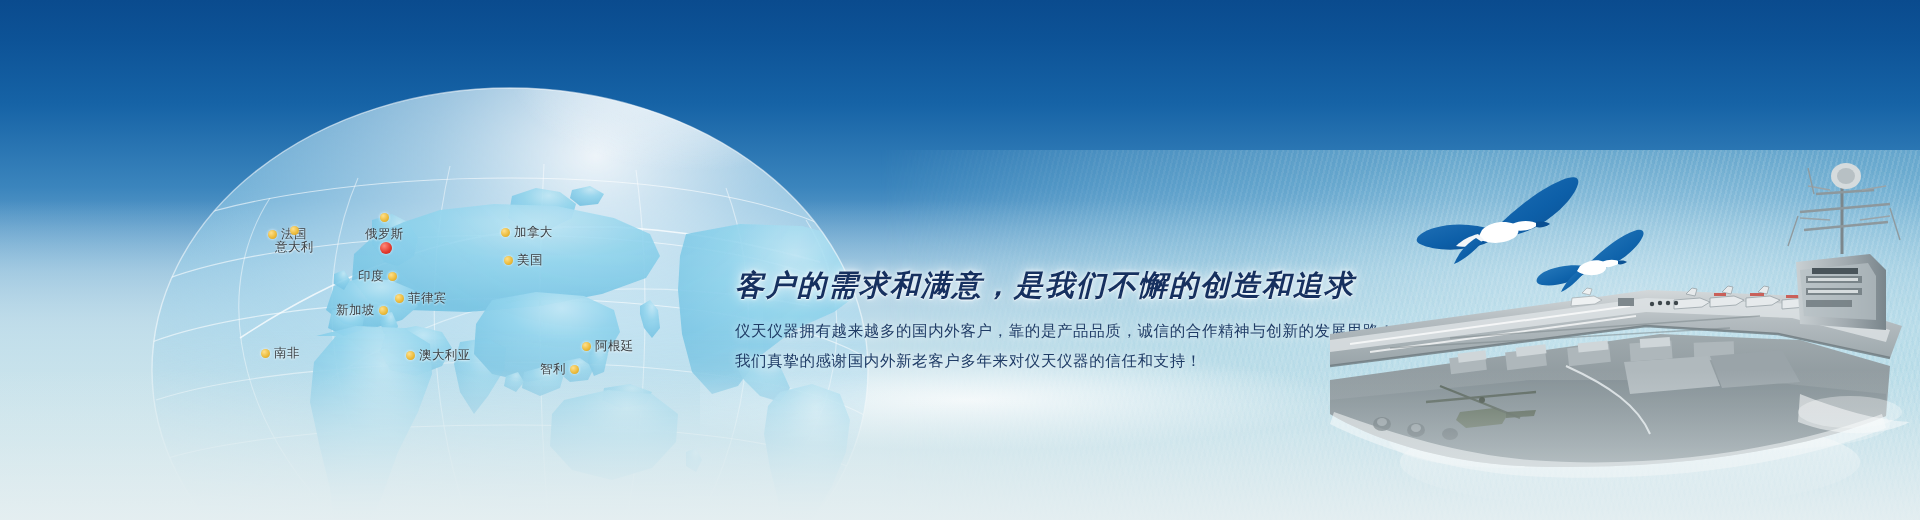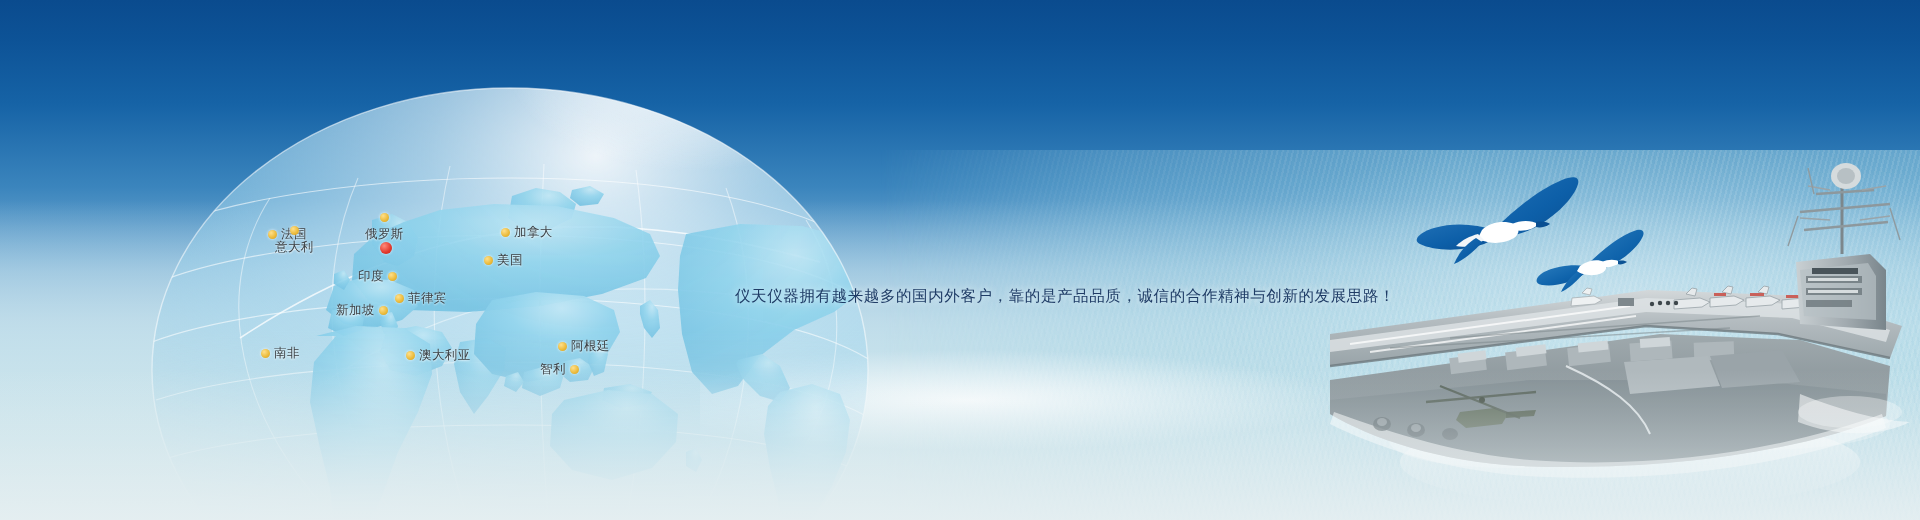--- a/index.html
+++ b/index.html
@@ -240,39 +240,41 @@
         <span>南非</span>
       </div>
       <div class="pin" style="left: 406px; top: 347px;">
         <span class="dot"></span>
         <span>澳大利亚</span>
       </div>
       <div class="pin" style="left: 501px; top: 224px;">
         <span class="dot"></span>
         <span>加拿大</span>
       </div>
-      <div class="pin" style="left: 484px; top: 252px;">
+      <div class="pin" style="left: 504px; top: 252px;">
         <span class="dot"></span>
         <span>美国</span>
       </div>
       <div class="pin left-label" style="left: 540px; top: 361px;">
         <span class="dot"></span>
         <span>智利</span>
       </div>
-      <div class="pin" style="left: 558px; top: 338px;">
+      <div class="pin" style="left: 582px; top: 338px;">
         <span class="dot"></span>
         <span>阿根廷</span>
       </div>
       <div class="pin big-dot" style="left: 380px; top: 242px;">
         <span class="dot"></span>
       </div>
     </div>
 
   <div class="copy">
+    <h1 class="headline">客户的需求和满意，是我们不懈的创造和追求</h1>
     <p class="subline sub1">仪天仪器拥有越来越多的国内外客户，靠的是产品品质，诚信的合作精神与创新的发展思路！</p>
+    <p class="subline sub2">我们真挚的感谢国内外新老客户多年来对仪天仪器的信任和支持！</p>
   </div>
 
   <div class="gull" style="left:1410px;top:172px;">
     <svg width="175" height="120" viewBox="0 0 175 120" xmlns="http://www.w3.org/2000/svg">
       <defs>
         <linearGradient id="gullA" x1="0" y1="0" x2="1" y2="1">
           <stop offset="0%" stop-color="#1f6fb5"></stop>
           <stop offset="55%" stop-color="#0d5fa8"></stop>
           <stop offset="100%" stop-color="#0a4f92"></stop>
         </linearGradient>

